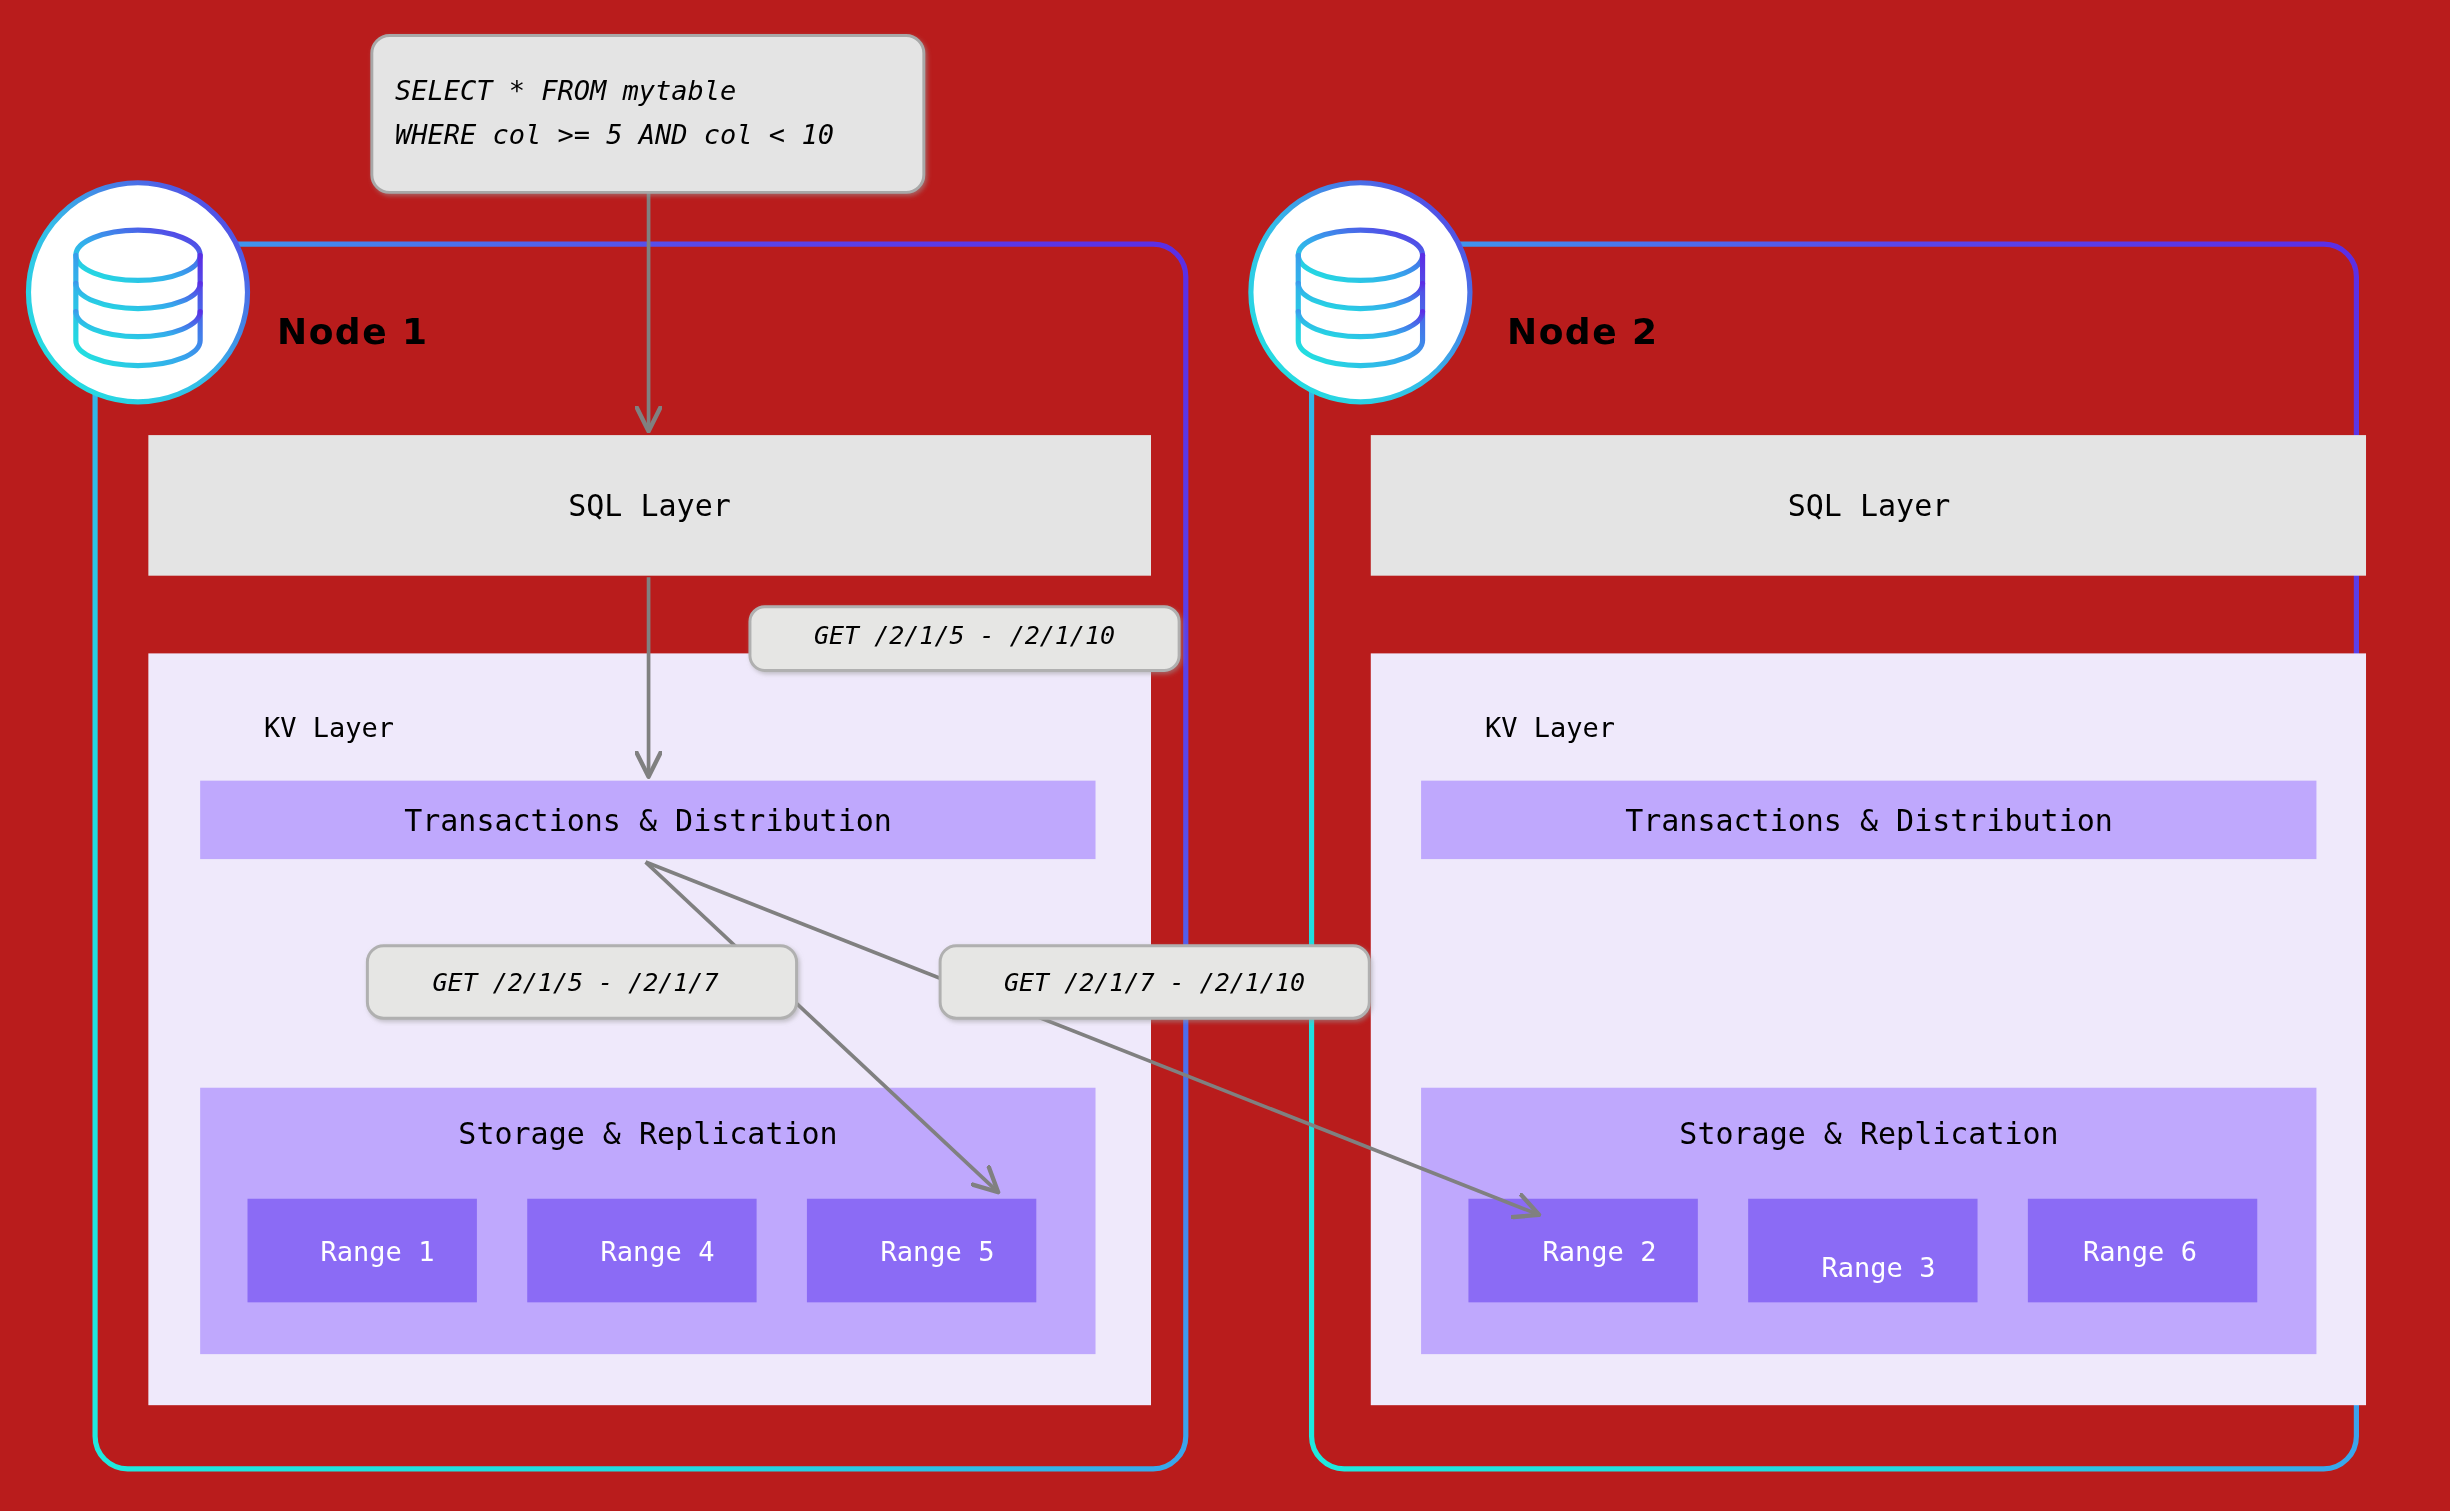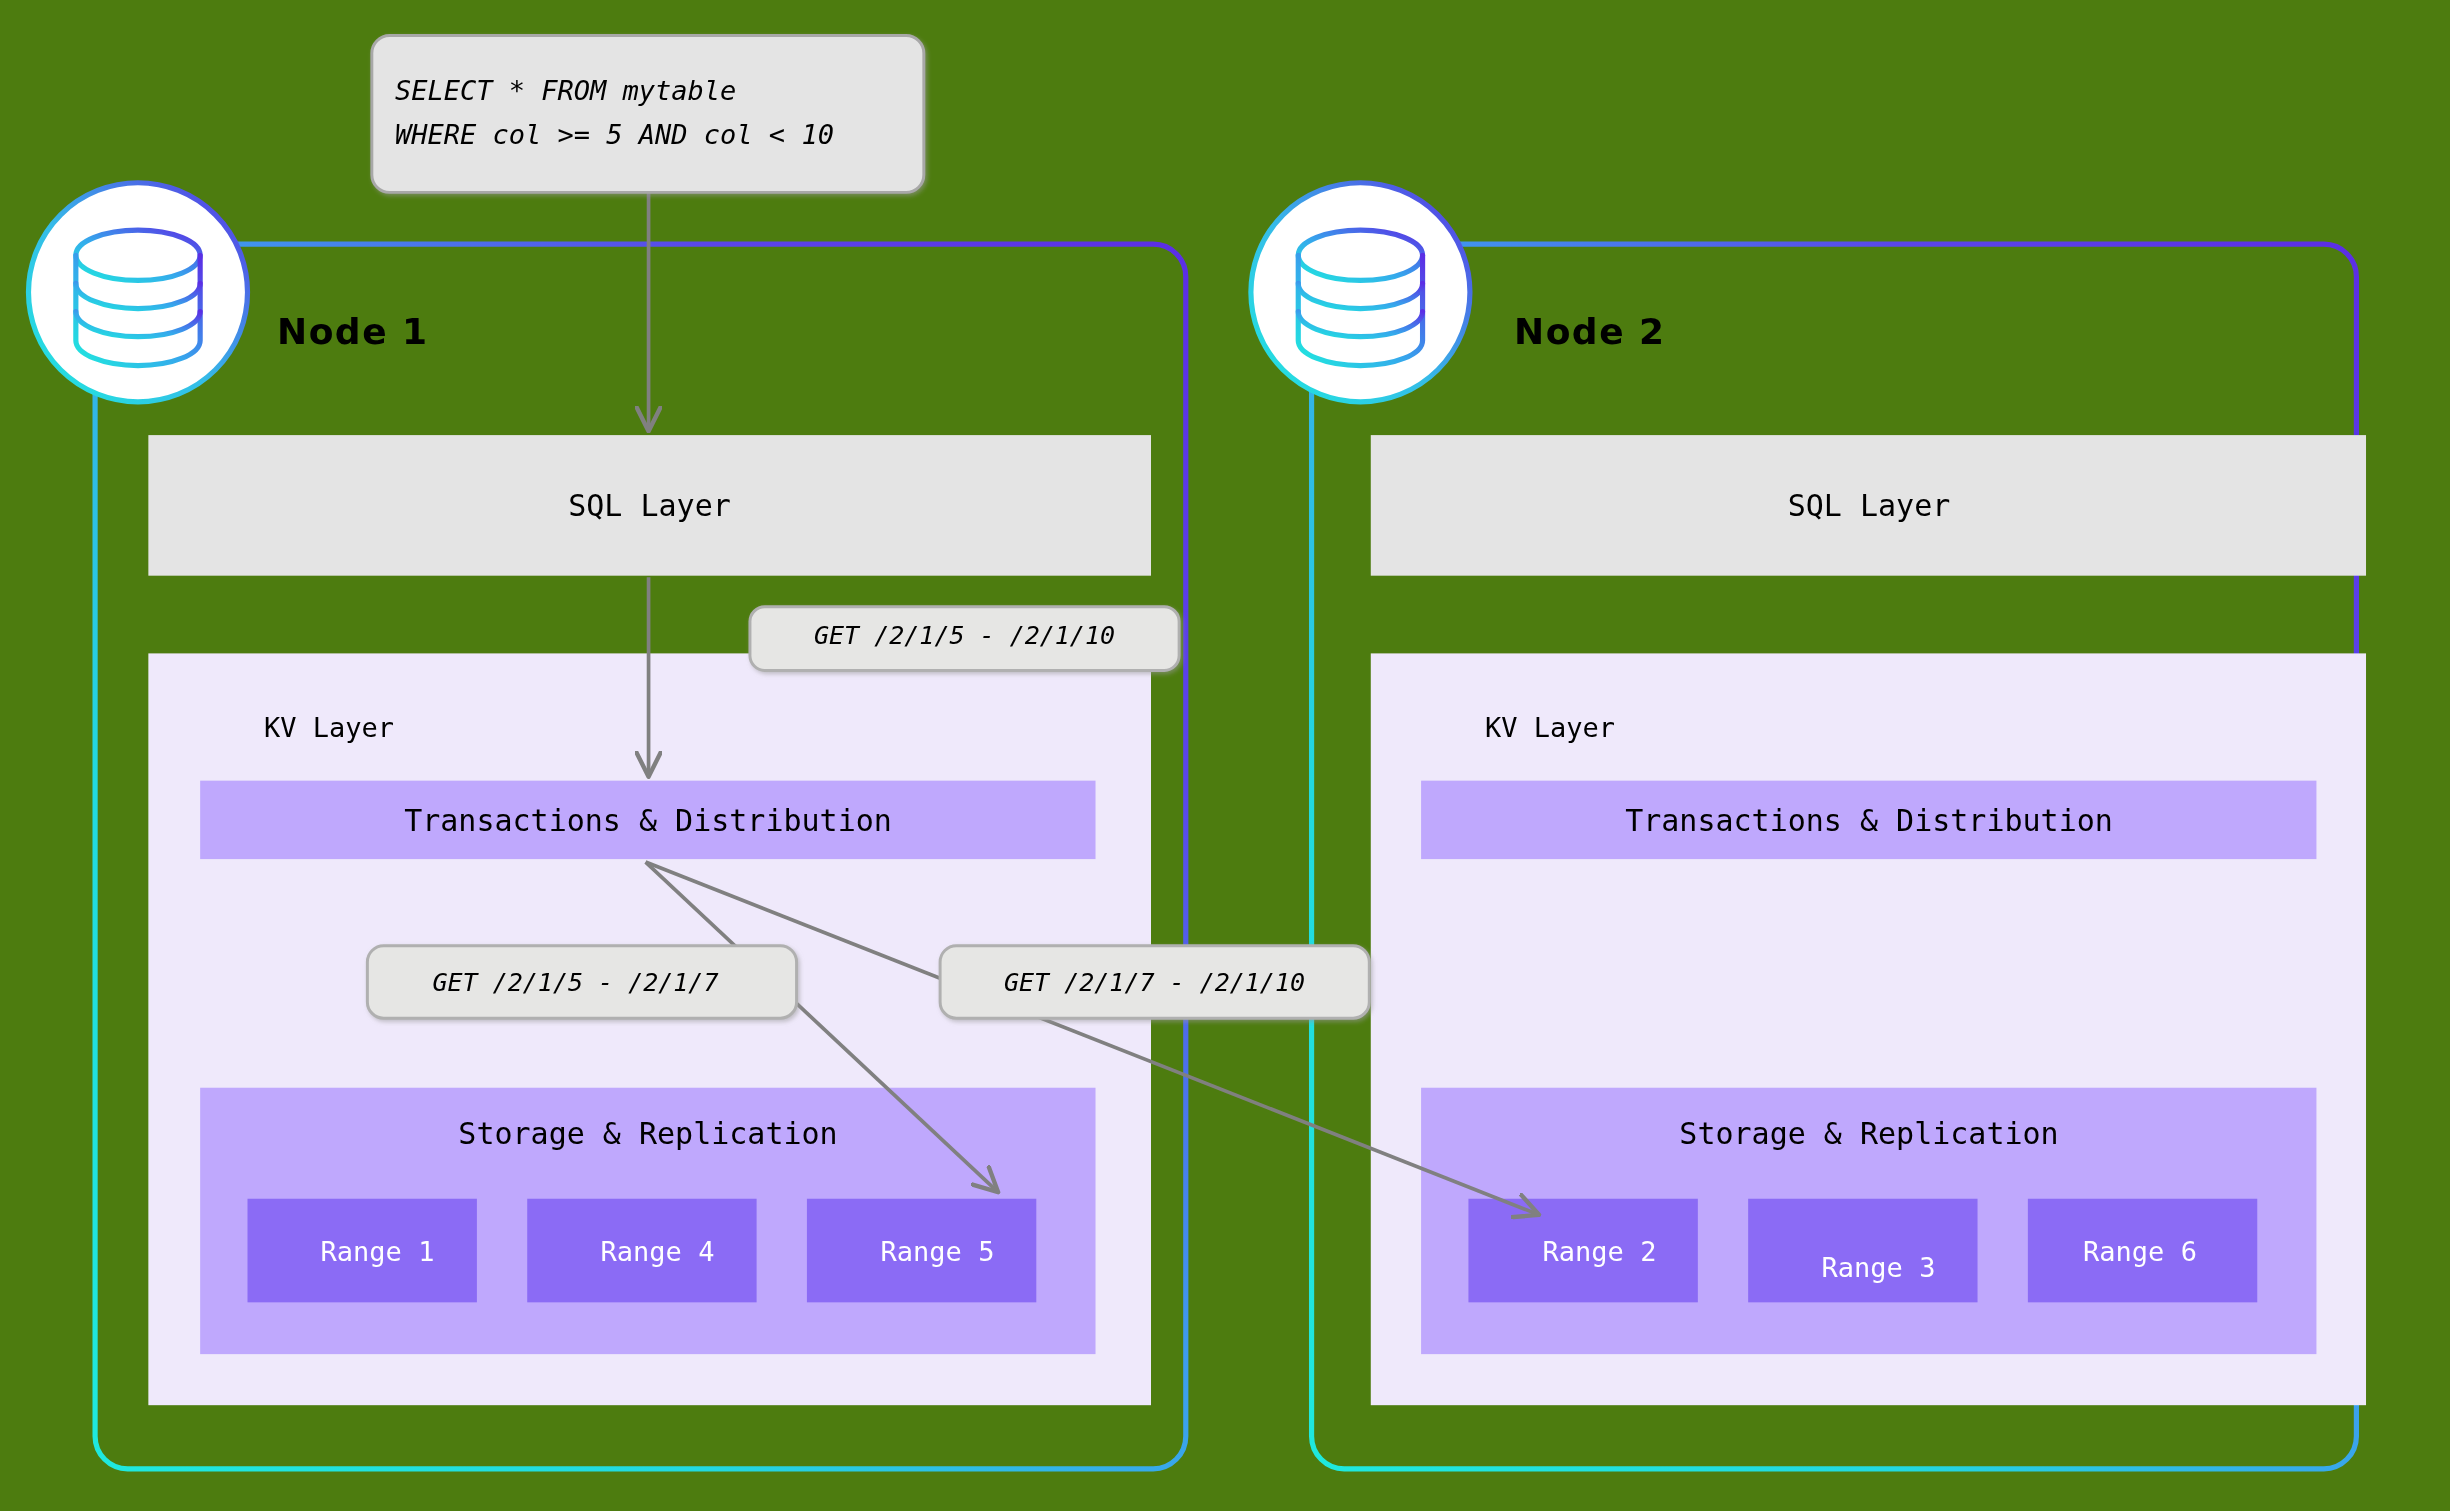--- a/index.html
+++ b/index.html
@@ -4,21 +4,21 @@
 <style>
   html, body {
     margin: 0;
     padding: 0;
     background: #ffffff;
   }
   #stage {
     position: relative;
     width: 2450px;
     height: 1511px;
-    background: #4d7c0f;
+    background: #b91c1c;
     overflow: hidden;
     font-family: "DejaVu Sans Mono", "Liberation Mono", monospace;
   }
   #stage svg.layer {
     position: absolute;
     top: 0;
     left: 0;
     width: 2450px;
     height: 1511px;
   }
@@ -155,21 +155,21 @@
   <div class="txt kv-title" style="left:264px; top:712px;">KV Layer</div>
 
   <div class="txt layer-title box-label" style="left:200px; top:781px; width:896px; height:78px;">Transactions &amp; Distribution</div>
 
   <div class="txt layer-title box-label" style="left:200px; top:1100px; width:896px; height:67px;">Storage &amp; Replication</div>
 
   <div class="txt range-label box-label" style="left:247px; top:1199px; width:229px; height:104px;">Range 1</div>
   <div class="txt range-label box-label" style="left:527px; top:1199px; width:229px; height:104px;">Range 4</div>
   <div class="txt range-label box-label" style="left:807px; top:1199px; width:229px; height:104px;">Range 5</div>
 
-  <div class="txt node-title" style="left:1507px; top:311px;margin-left:7px;">Node 2</div>
+  <div class="txt node-title" style="left:1507px; top:311px;">Node 2</div>
 
   <div class="txt layer-title box-label" style="left:1371px; top:435px; width:996px; height:141px;">SQL Layer</div>
 
   <div class="txt kv-title" style="left:1485px; top:712px;">KV Layer</div>
 
   <div class="txt layer-title box-label" style="left:1421px; top:781px; width:896px; height:78px;">Transactions &amp; Distribution</div>
 
   <div class="txt layer-title box-label" style="left:1421px; top:1100px; width:896px; height:67px;">Storage &amp; Replication</div>
 
   <div class="txt range-label box-label" style="left:1469px; top:1199px; width:229px; height:104px;">Range 2</div>

